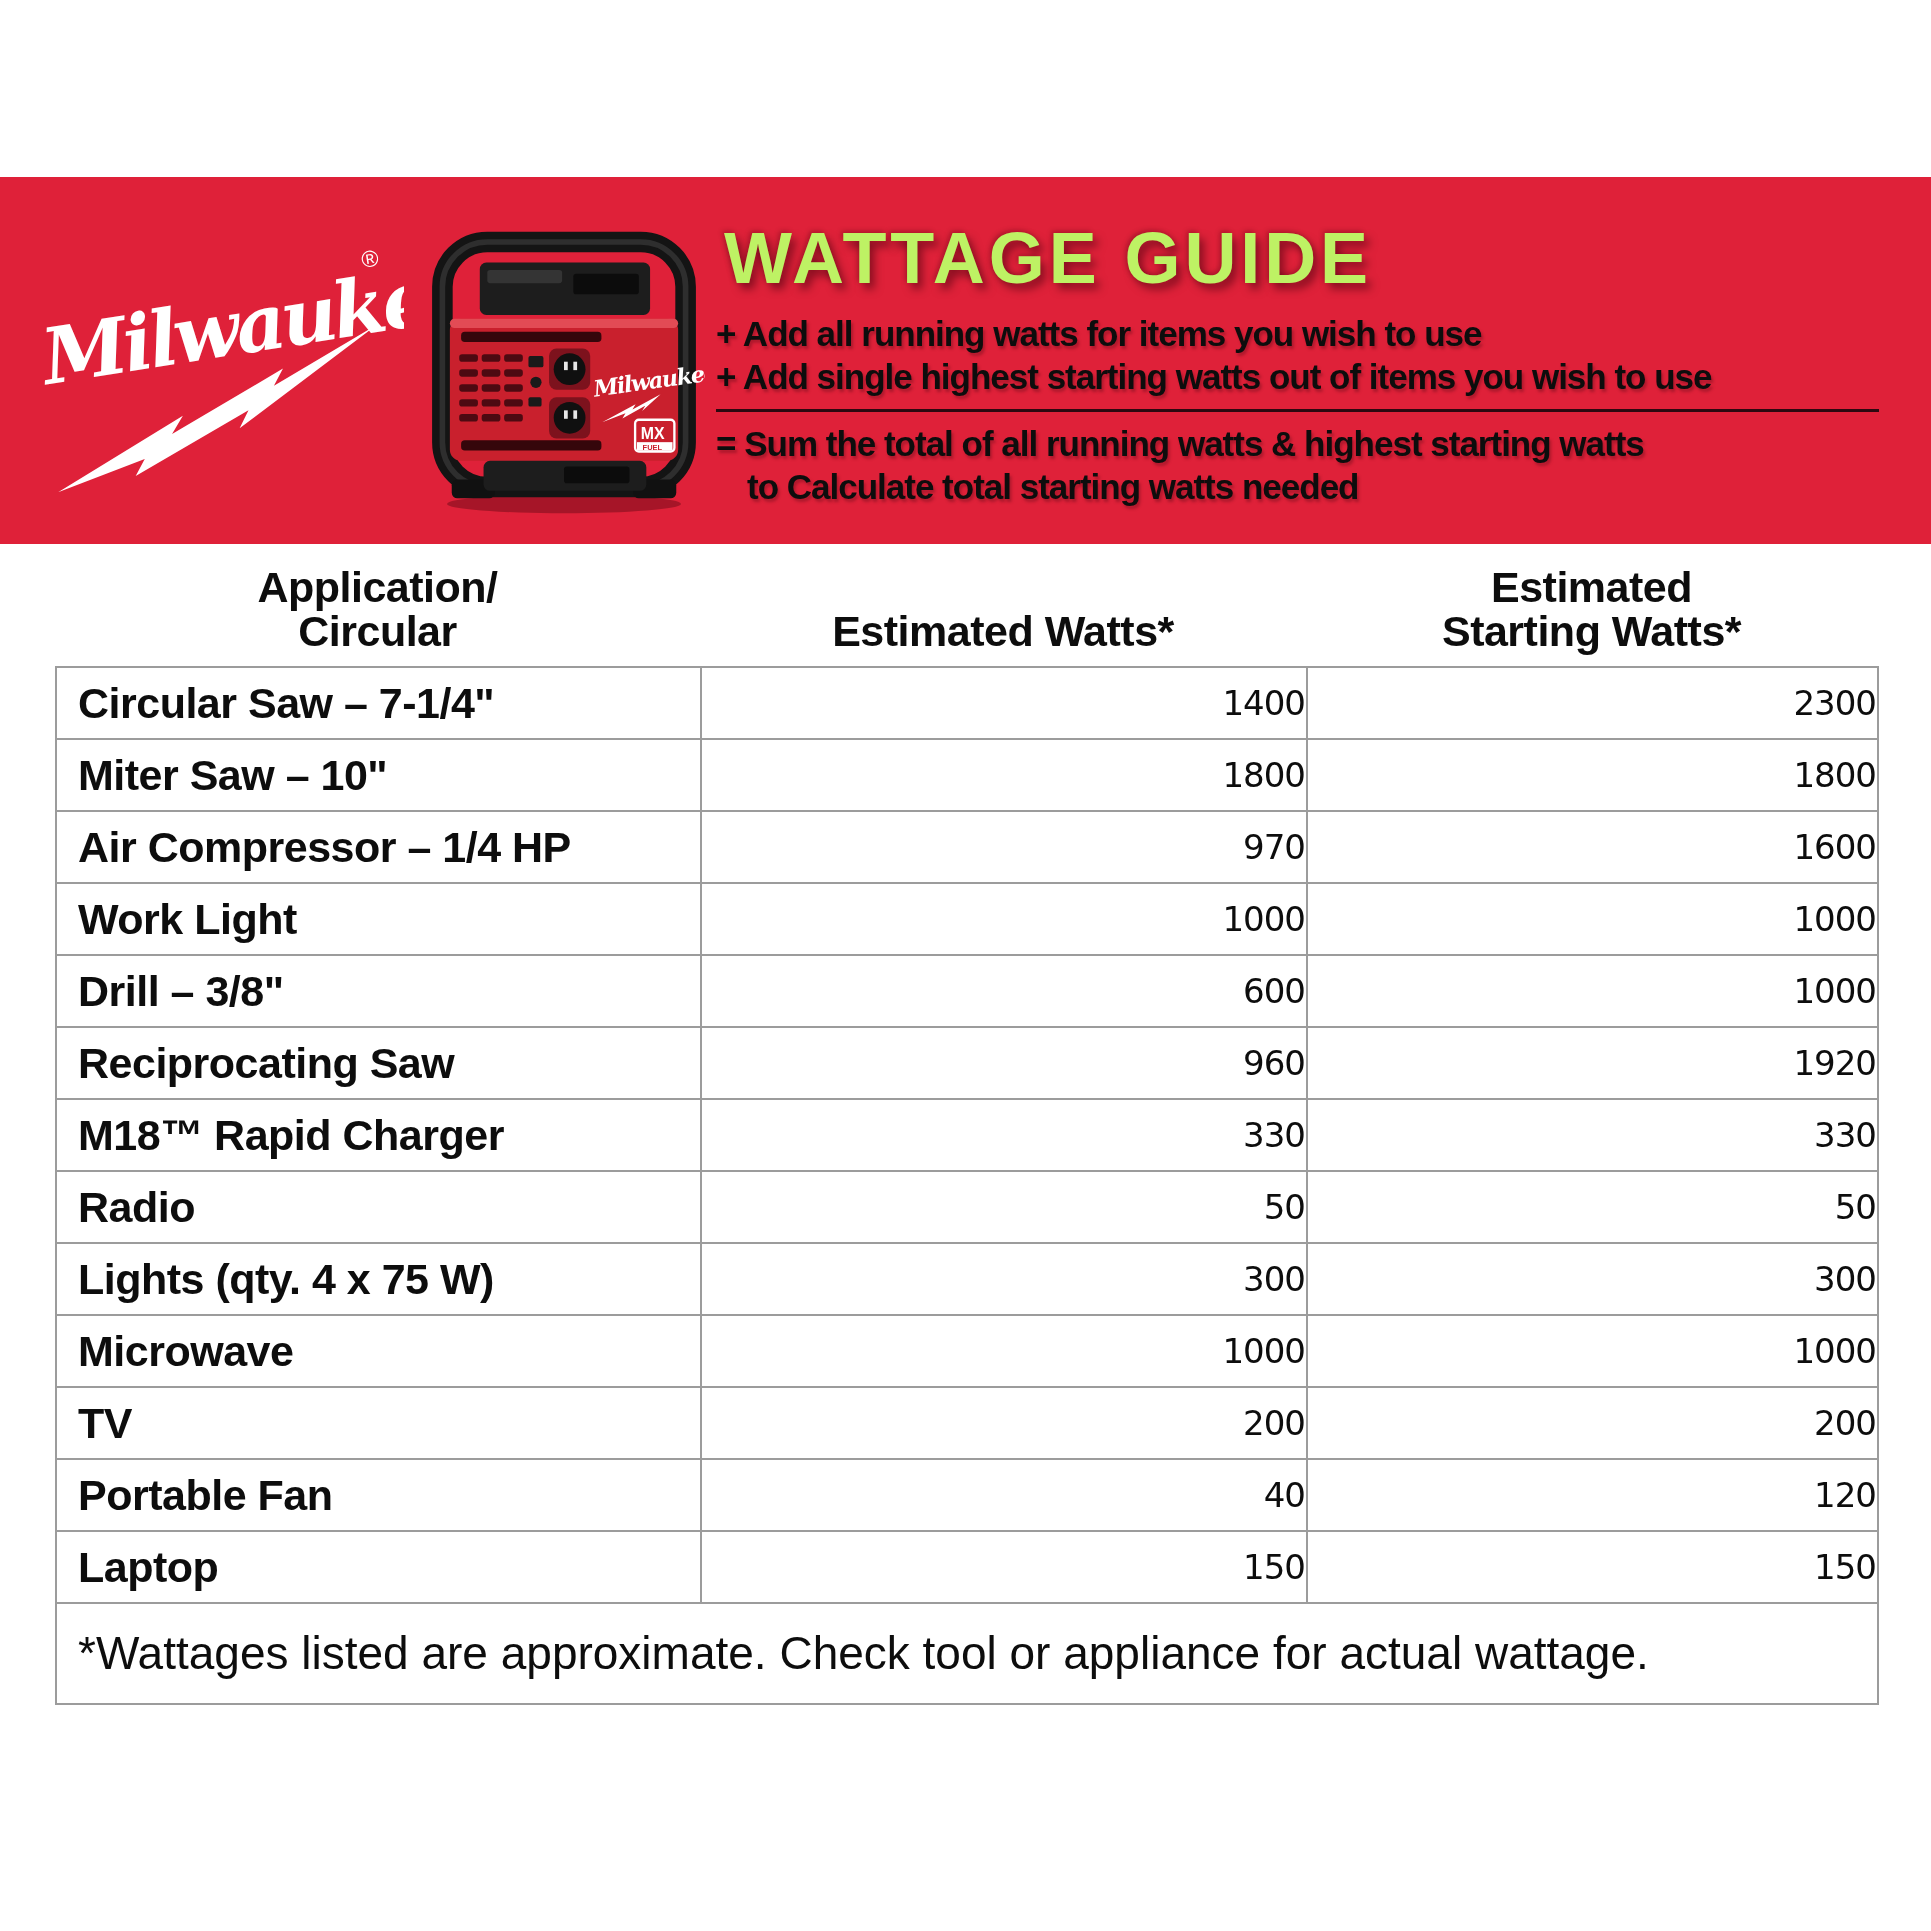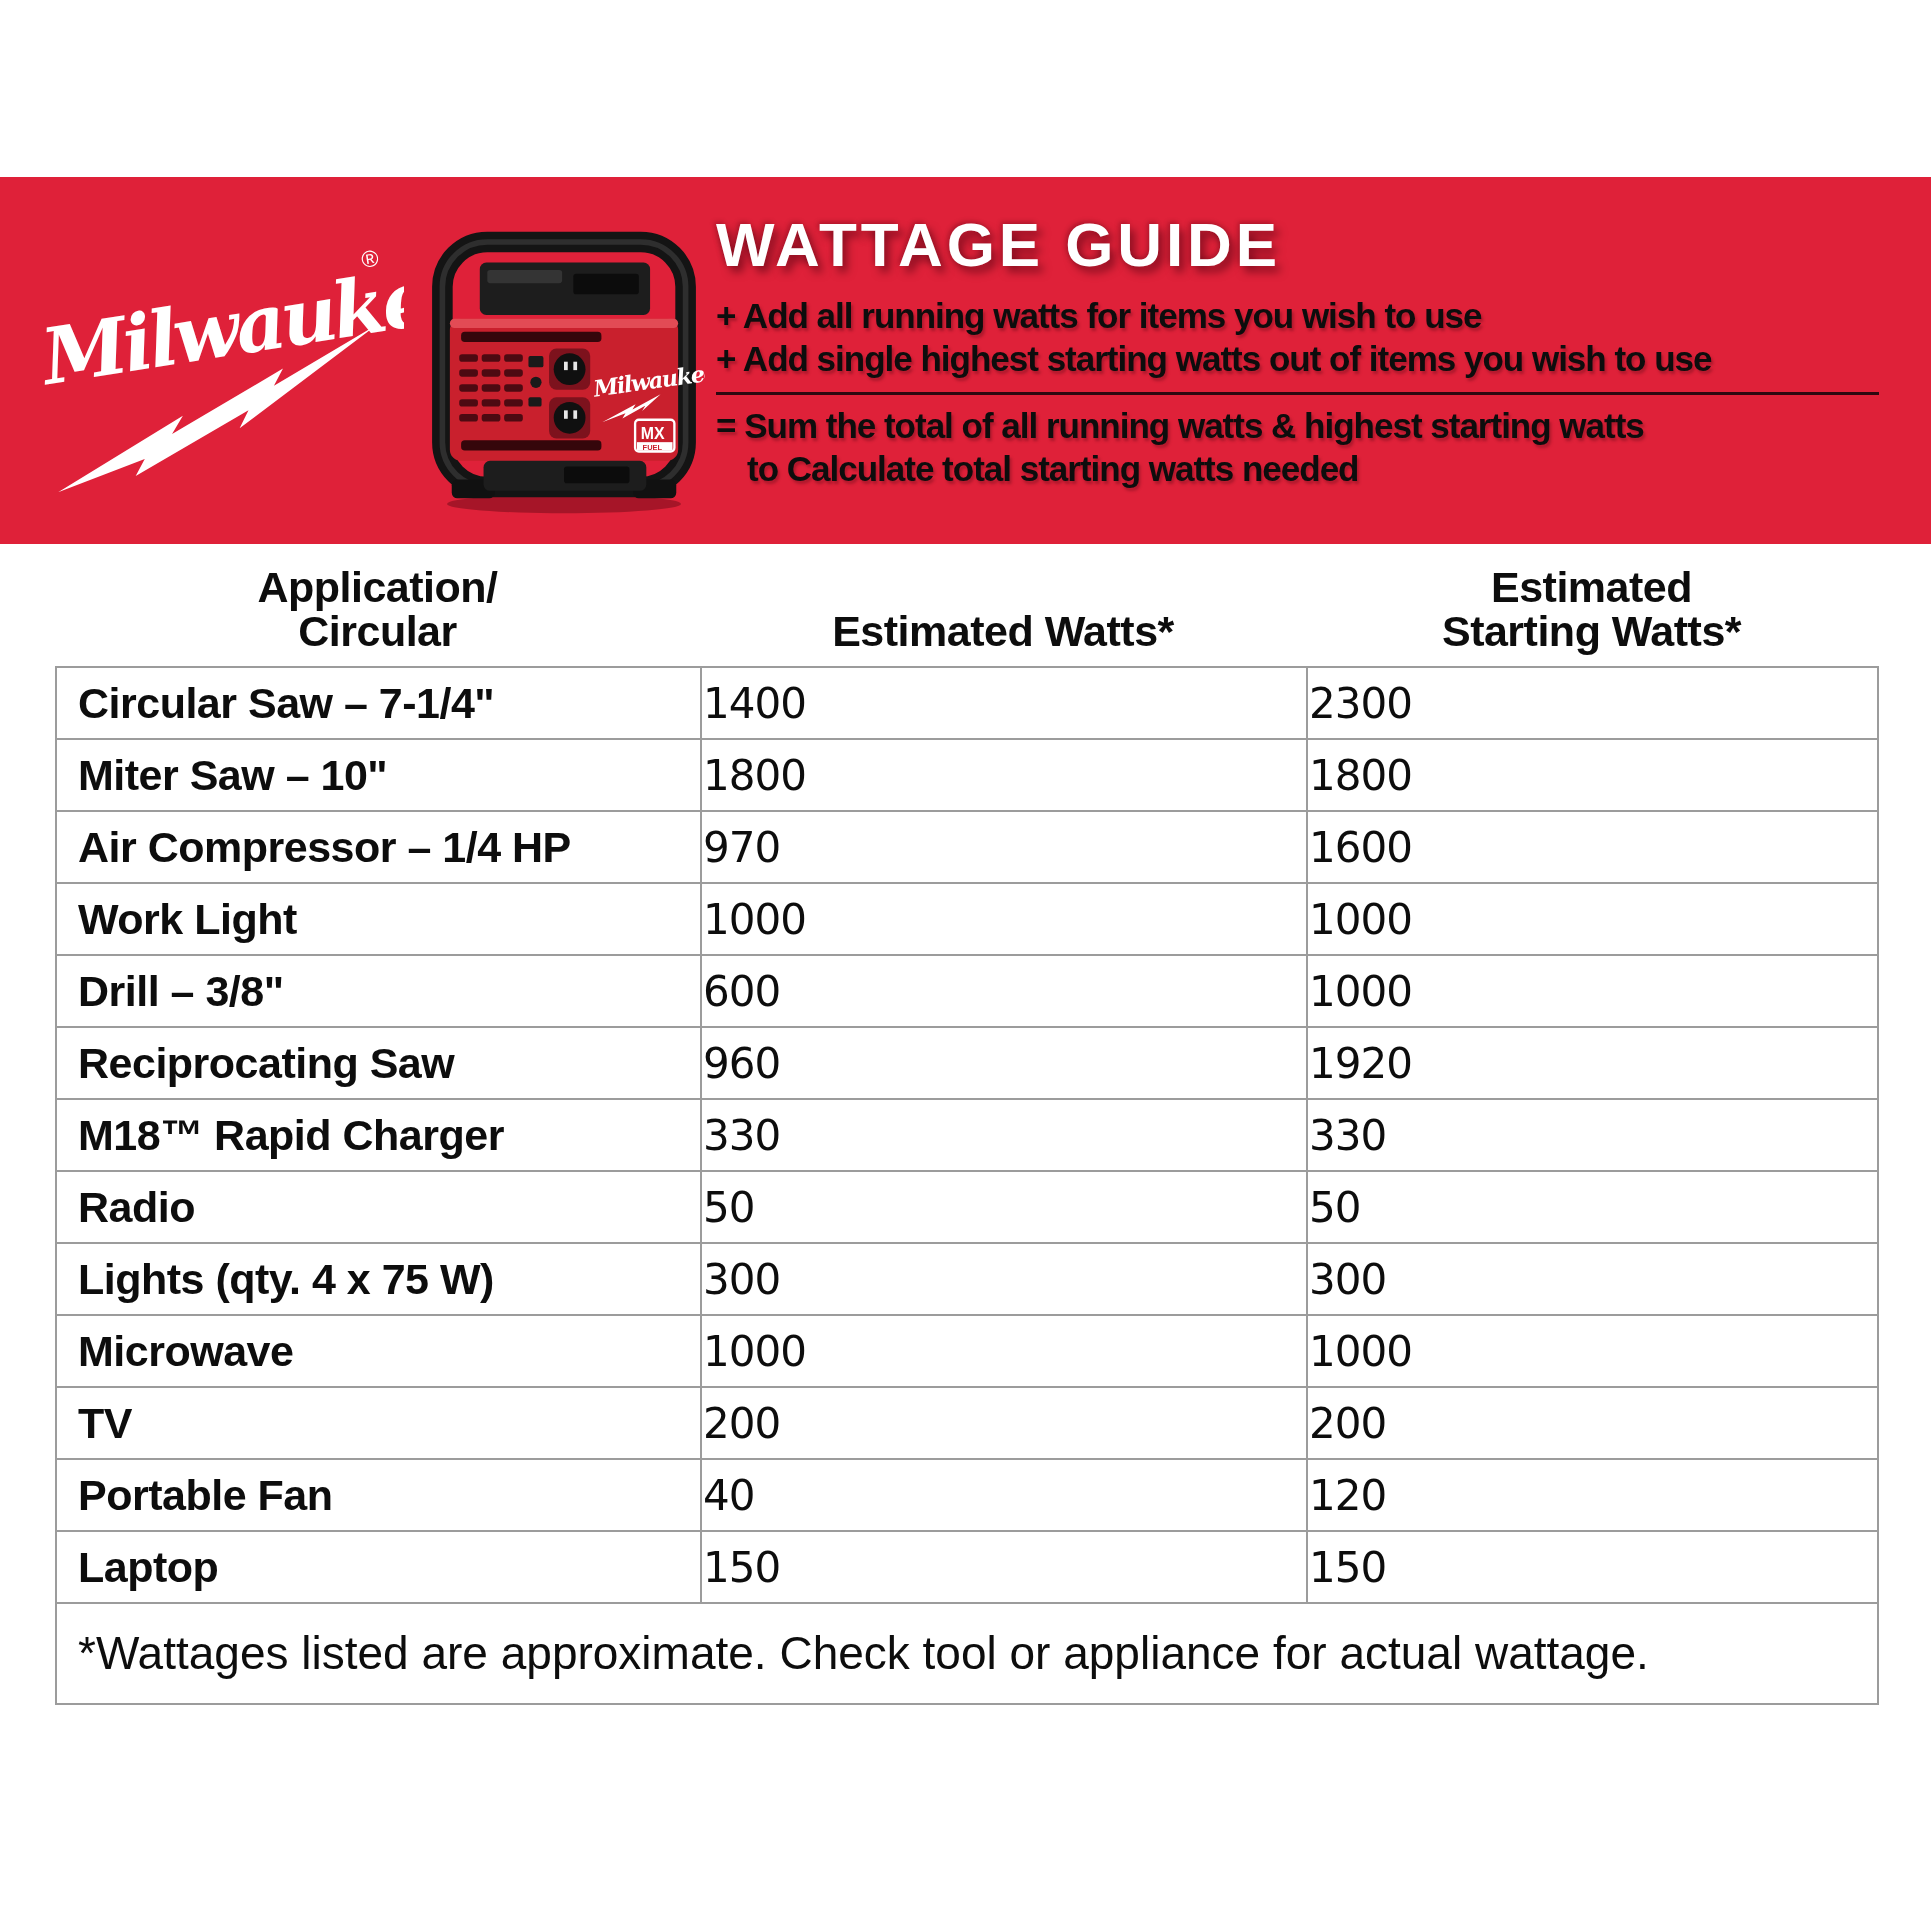--- a/index.html
+++ b/index.html
@@ -9,22 +9,22 @@
   }
   
   .banner{
     position:absolute;left:0;top:177px;width:1931px;height:367px;
     background:#df2139;
   }
   .logo-svg{position:absolute;left:37px;top:35px;width:367px;height:290px;}
   .product-svg{position:absolute;left:423px;top:50px;width:282px;height:290px;}
   .banner-text{position:absolute;left:716px;top:39px;width:1170px;}
   .banner-title{
-    margin:0;font-size:62px;line-height:.95;font-weight:bold;letter-spacing:3.9px;
-    color:#ffffff;white-space:nowrap;font-stretch:condensed;
+    margin:8px;font-size:72px;line-height:.95;font-weight:bold;letter-spacing:3.9px;
+    color:#bef264;white-space:nowrap;font-stretch:condensed;
     text-shadow:4.8px 5.8px 8.7px rgba(70,0,15,.55), -1.9px -1.9px 4.8px rgba(70,0,15,.3);
   }
   .banner-bullets{margin-top:19.3px;font-size:35px;font-weight:bold;line-height:43px;
     letter-spacing:-1px;color:#0d0d0d;white-space:nowrap;font-stretch:condensed;
     text-shadow:1.9px 2.9px 2.9px rgba(80,10,20,.35);}
   .banner-rule{height:2.9px;background:#2d0810;margin:11.6px 0 9.7px 0;width:1163px;}
   .banner-sum{font-size:35px;font-weight:bold;line-height:43px;letter-spacing:-1px;
     color:#0d0d0d;white-space:nowrap;font-stretch:condensed;
     text-shadow:1.9px 2.9px 2.9px rgba(80,10,20,.35);}
   .banner-sum .indent{padding-left:31px;}
@@ -40,21 +40,21 @@
   .col-headers .hc3{width:571px;}
 
   
   table.watt{
     position:absolute;left:55px;top:666px;width:1822px;
     border-collapse:collapse;table-layout:fixed;
   }
   table.watt col.c1{width:645px;} table.watt col.c2{width:606px;} table.watt col.c3{width:571px;}
   table.watt td{border:2.9px solid #9c9c9c;height:68px;vertical-align:middle;}
   td.app{font-weight:bold;font-size:43px;letter-spacing:-0.5px;padding-left:21px;}
-  td.num{text-align:left;font-family:"DejaVu Sans",sans-serif;font-size:42px;letter-spacing:-1px;margin-top:44px;}
+  td.num{text-align:right;font-family:"DejaVu Sans",sans-serif;font-size:34px;letter-spacing:-1px;margin-top:44px;}
   td.footnote{font-weight:normal;font-size:46px;padding:15.4px 9.7px 15.4px 21px;letter-spacing:0;}
 </style>
 </head>
 <body>
 
 <div id="page">
 
   <header class="banner">
 
     <svg class="logo-svg" viewBox="0 0 380 300" aria-hidden="true">

